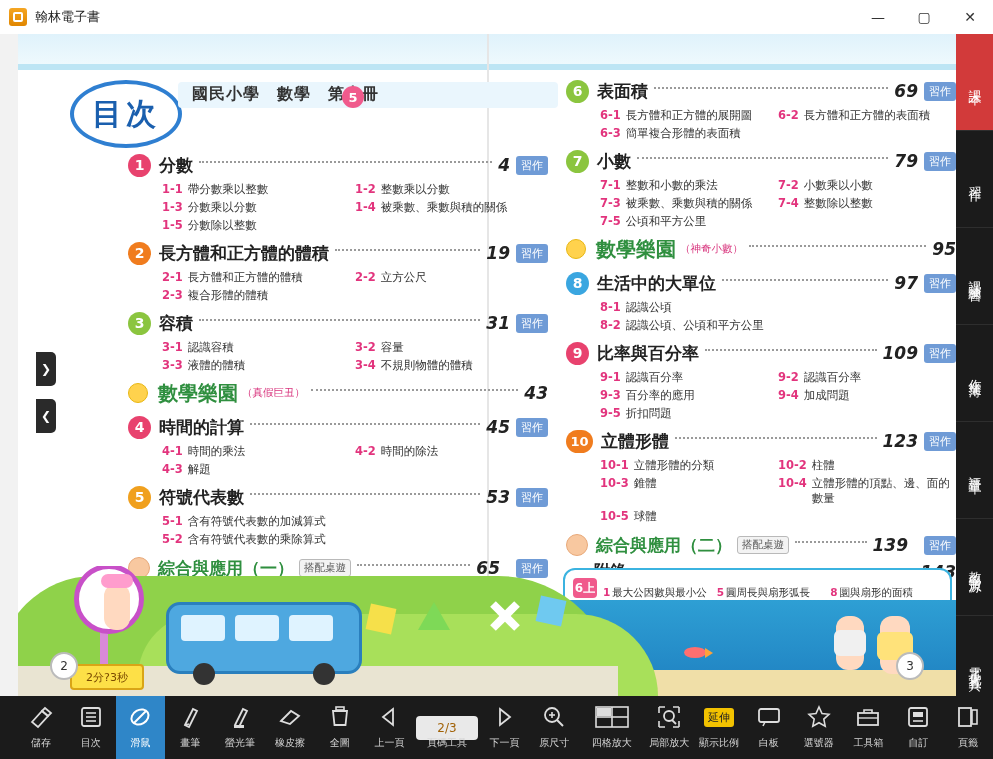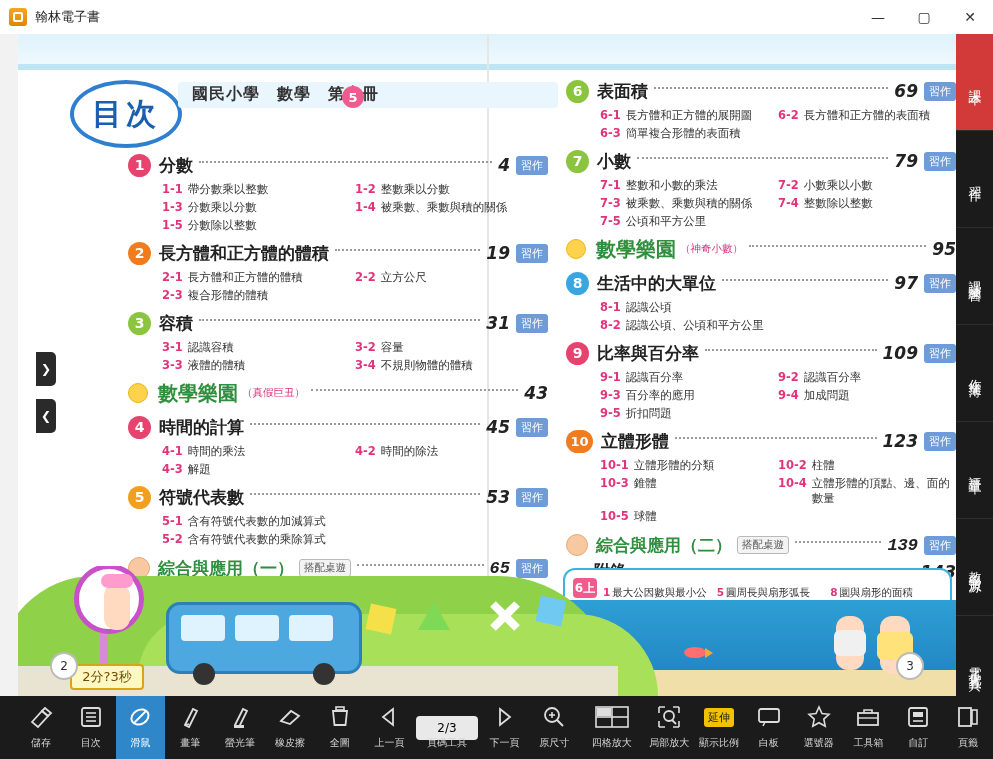--- a/index.html
+++ b/index.html
@@ -58,21 +58,21 @@
   .fun .ftitle{font-size:20px;font-weight:bold;color:#2f8f3f;margin-left:10px;white-space:nowrap;}
   .fun .ftag{font-size:10.5px;color:#d8347d;margin-left:4px;}
   .fun .fdots{flex:1;border-bottom:2px dotted #9a9a9a;margin:0 6px;transform:translateY(-3px);}
   .fun .fpage{font-size:17px;font-style:italic;font-weight:bold;color:#222;}
 
   .apply{display:flex;align-items:center;height:28px;margin-top:6px;}
   .apply .kid{width:20px;height:20px;border-radius:50%;background:#f8c8a0;border:1px solid #e8a97a;flex:none;}
   .apply .atitle{font-size:17px;font-weight:bold;color:#2f8f3f;margin-left:8px;white-space:nowrap;}
   .apply .abox{font-size:10.5px;color:#555;border:1px solid #b9b9b9;border-radius:3px;padding:1px 4px;margin-left:5px;background:#f3f3f3;}
   .apply .adots{flex:1;border-bottom:2px dotted #9a9a9a;margin:0 6px;transform:translateY(-3px);}
-  .apply .apage{font-size:17px;font-style:italic;font-weight:bold;color:#222;margin-right:6px;font-family:Liberation Mono, monospace;}
+  .apply .apage{font-size:17px;font-style:italic;font-weight:bold;color:#222;margin-right:16px;}
 
   .appendix{margin-top:2px;}
   .ap-row{display:flex;align-items:center;}
   .ap-title{font-size:16px;font-weight:bold;color:#222;margin-left:28px;}
   .ap-dots{flex:1;border-bottom:2px dotted #9a9a9a;margin:0 6px;transform:translateY(-3px);}
   .ap-page{font-size:17px;font-style:italic;font-weight:bold;color:#222;}
   .ap-item{margin:4px 0 0 42px;font-size:11.5px;color:#333;border-bottom:1px solid #333;display:inline-block;padding-bottom:1px;}
 
   
   .review{position:absolute;left:545px;top:534px;width:385px;height:70px;border:2px solid #3bb3e0;border-radius:12px;background:#fff;}
@@ -89,21 +89,21 @@
   .sea{position:absolute;right:0;bottom:0;width:470px;height:96px;background:linear-gradient(#2e9fd4,#1e7fc0);}
   .beach{position:absolute;right:0;bottom:0;width:470px;height:26px;background:#f0dfa8;}
   .bus{position:absolute;left:148px;bottom:22px;width:190px;height:66px;background:#4ea8e0;border-radius:14px;border:3px solid #2a7fbd;}
   .bus .win{position:absolute;top:10px;left:12px;width:44px;height:26px;background:#dff3ff;border-radius:4px;}
   .bus .win2{left:66px;}
   .bus .win3{left:120px;}
   .bus .wheel{position:absolute;bottom:-14px;width:22px;height:22px;border-radius:50%;background:#333;}
   .bus .w1{left:24px;} .bus .w2{right:24px;}
   .clock{position:absolute;left:56px;bottom:62px;width:60px;height:60px;border-radius:50%;background:#fff;border:5px solid #c850c8;}
   .clockpost{position:absolute;left:82px;bottom:18px;width:8px;height:46px;background:#d88ad8;}
-  .sign{position:absolute;left:52px;bottom:6px;width:70px;height:22px;background:#fef9c3;border-radius:4px;border:2px solid #d9a516;font-size:13px;color:#7a4a00;display:flex;align-items:center;justify-content:center;}
+  .sign{position:absolute;left:52px;bottom:6px;width:70px;height:22px;background:#fde047;border-radius:4px;border:2px solid #d9a516;font-size:11px;color:#7a4a00;display:flex;align-items:center;justify-content:center;}
   .girl{position:absolute;left:86px;bottom:66px;width:26px;height:46px;background:#ffd9c0;border-radius:12px;}
   .girl .hat{position:absolute;left:-3px;top:-10px;width:32px;height:14px;background:#ff9ccd;border-radius:14px;}
   .boy{position:absolute;right:92px;bottom:26px;width:28px;height:54px;background:#ffd9c0;border-radius:12px;}
   .boy .sh{position:absolute;left:-2px;top:14px;width:32px;height:26px;background:#f0f0f0;border-radius:6px;}
   .boy2{position:absolute;right:46px;bottom:22px;width:30px;height:58px;background:#ffd9c0;border-radius:12px;}
   .boy2 .sh{position:absolute;left:-3px;top:16px;width:36px;height:28px;background:#ffe27a;border-radius:6px;}
   .fish{position:absolute;width:22px;height:11px;background:#ffa23a;border-radius:50%;}
   .fish::after{content:"";position:absolute;right:-7px;top:1px;border-left:8px solid #ffa23a;border-top:5px solid transparent;border-bottom:5px solid transparent;}
   .shapes{position:absolute;left:330px;bottom:36px;width:240px;height:70px;}
   .sq{position:absolute;width:26px;height:26px;background:#f6e04a;transform:rotate(12deg);}
@@ -127,21 +127,21 @@
   .rail-tab.active{background:#d23a3a;}
 
   
   .toolbar{position:absolute;left:0;bottom:0;width:993px;height:63px;background:#1b1b1b;display:flex;align-items:flex-start;padding-left:16px;box-sizing:border-box;}
   .tool{width:55px;height:63px;display:flex;flex-direction:column;align-items:center;justify-content:flex-start;padding-top:6px;box-sizing:border-box;}
   .tool.wide{width:72px;}
   .tool .ic{height:30px;display:flex;align-items:center;justify-content:center;color:#e8e8e8;}
   .tool .lb{font-size:10px;color:#d4d4d4;margin-top:4px;}
   .tool.active{background:#2f86c8;}
   .tool.active .lb{color:#fff;}
-  .pagebox{width:62px;height:24px;border-radius:4px;background:#e9e9e9;color:#000000;font-size:12px;display:flex;align-items:center;justify-content:center;margin-top:21px;}
+  .pagebox{width:62px;height:24px;border-radius:4px;background:#e9e9e9;color:#a16207;font-size:12px;display:flex;align-items:center;justify-content:center;margin-top:21px;}
   .yellow-badge{background:#f2c200;color:#222;border-radius:3px;font-size:11px;padding:2px 4px;}
   svg{display:block;}
 </style>
 </head>
 <body>
 
 <div class="app">
 
   <div class="titlebar">
     <div class="app-icon"></div>

